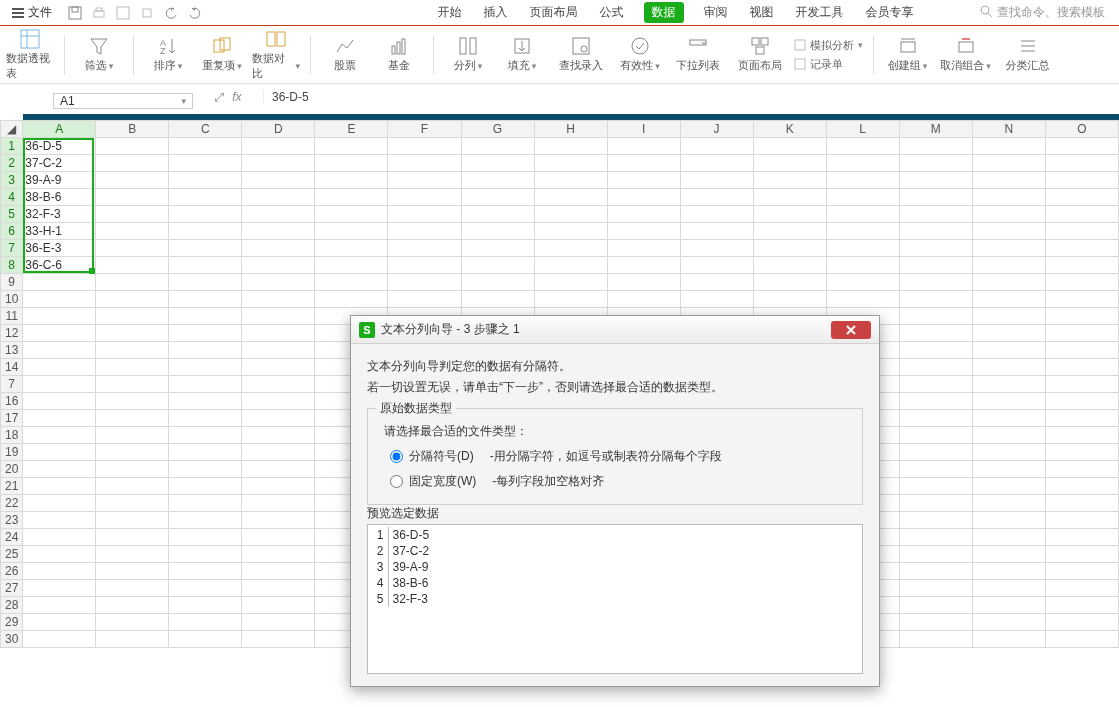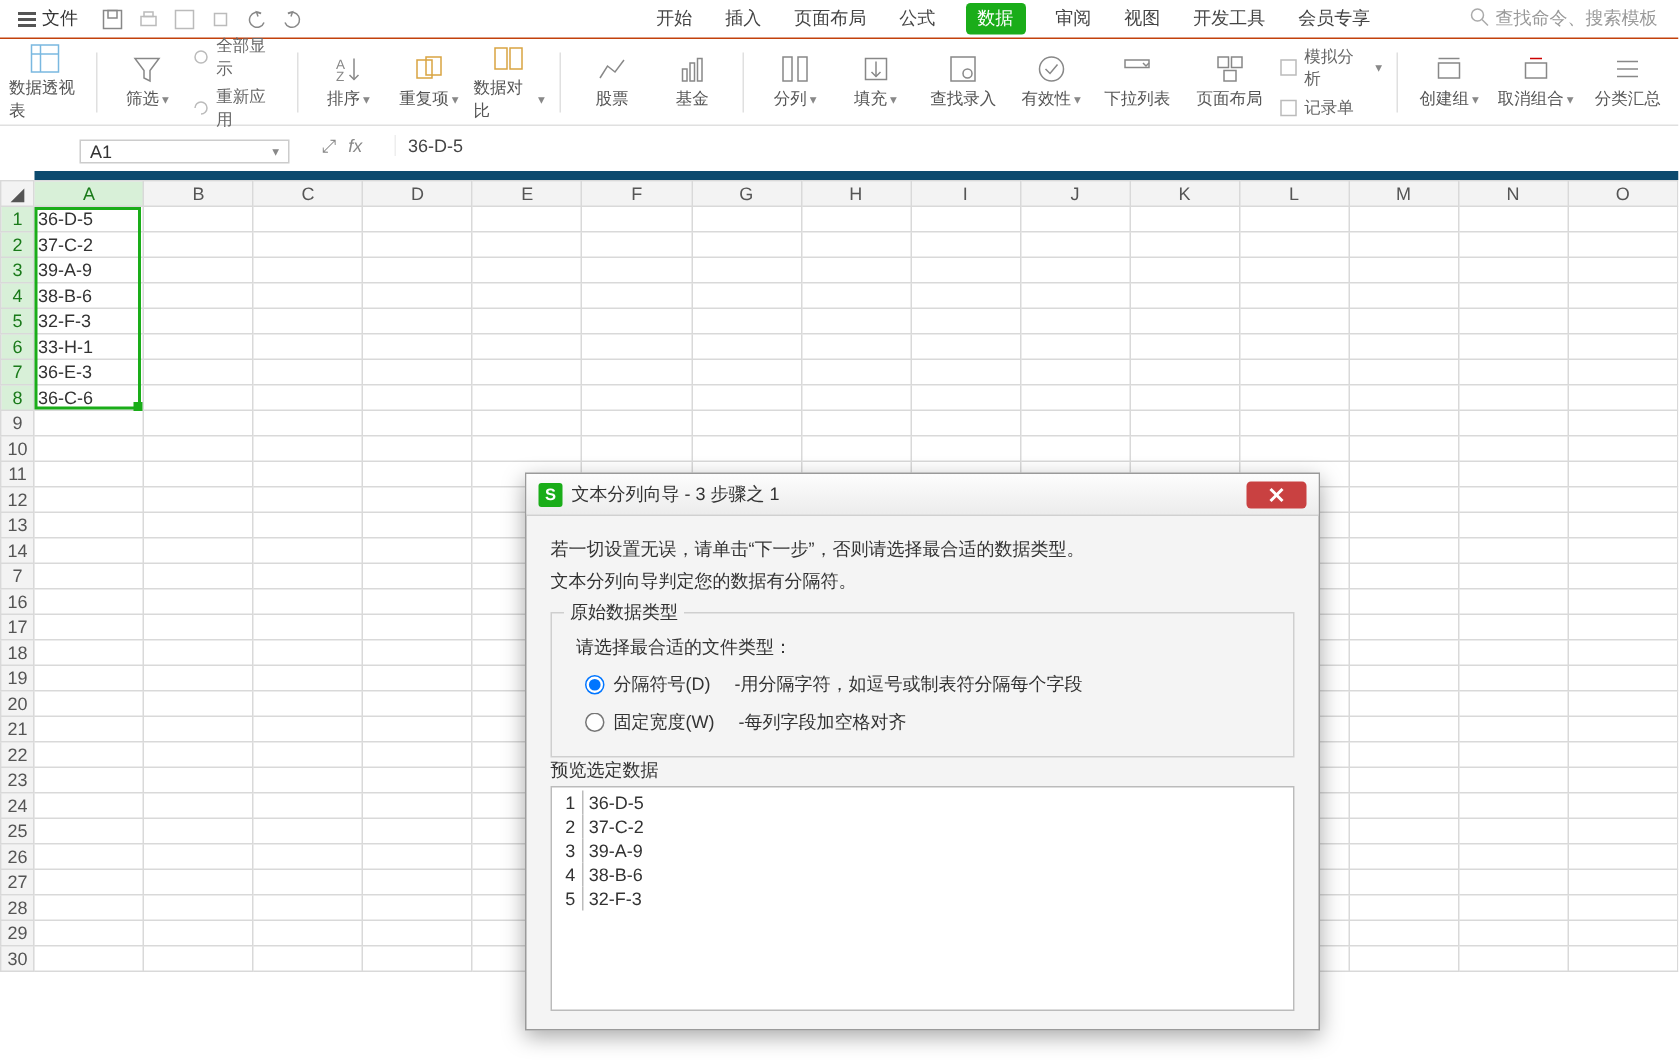--- a/index.html
+++ b/index.html
@@ -156,34 +156,20 @@
     <div class="ico">
         <svg width="20" height="20">
           <path d="M2 3 h16 l-6 8 v7 l-4 -2 v-5 z" fill="none" stroke="#888"></path>
         </svg>
       </div>
     <div class="lbl">
         <span>筛选</span>
         <span class="dd">▾</span>
       </div>
   </div>
-  <div class="rib-tiny">
-    <div class="row">
-        <svg width="12" height="12">
-          <circle cx="6" cy="6" r="4" fill="none" stroke="#bbb"></circle>
-        </svg>
-        <span>全部显示</span>
-      </div>
-    <div class="row">
-        <svg width="12" height="12">
-          <path d="M2 6 A4 4 0 1 1 6 10" fill="none" stroke="#bbb"></path>
-        </svg>
-        <span>重新应用</span>
-      </div>
-  </div>
   <div class="rib-sep"></div>
   <div class="rib-btn">
     <div class="ico">
         <svg width="20" height="20">
           <text x="2" y="10" font-size="9" fill="#888">A</text>
           <text x="2" y="18" font-size="9" fill="#888">Z</text>
           <line x1="14" y1="3" x2="14" y2="17" stroke="#888"></line>
           <path d="M11 14 l3 3 l3 -3" fill="none" stroke="#888"></path>
         </svg>
       </div>
@@ -949,22 +935,22 @@
       <div class="sico">S</div>
       <span class="t">文本分列向导 - 3 步骤之 1</span>
       <div class="dlg-close">
         <svg width="12" height="12">
             <line x1="2" y1="2" x2="10" y2="10" stroke="#fff" stroke-width="2"></line>
             <line x1="10" y1="2" x2="2" y2="10" stroke="#fff" stroke-width="2"></line>
           </svg>
       </div>
     </div>
     <div class="dlg-body">
+      <p>文本分列向导判定您的数据有分隔符。</p>
       <p>若一切设置无误，请单击“下一步”，否则请选择最合适的数据类型。</p>
-      <p>文本分列向导判定您的数据有分隔符。</p>
 
       <div class="fieldset">
         <span class="legend">原始数据类型</span>
         <div style="margin:4px 0 6px 4px">请选择最合适的文件类型：</div>
         <label class="opt">
           <input type="radio" name="dtype" checked="" style="">
           <span>分隔符号(D)</span>
           <span class="desc">-用分隔字符，如逗号或制表符分隔每个字段</span>
         </label>
         <label class="opt">

